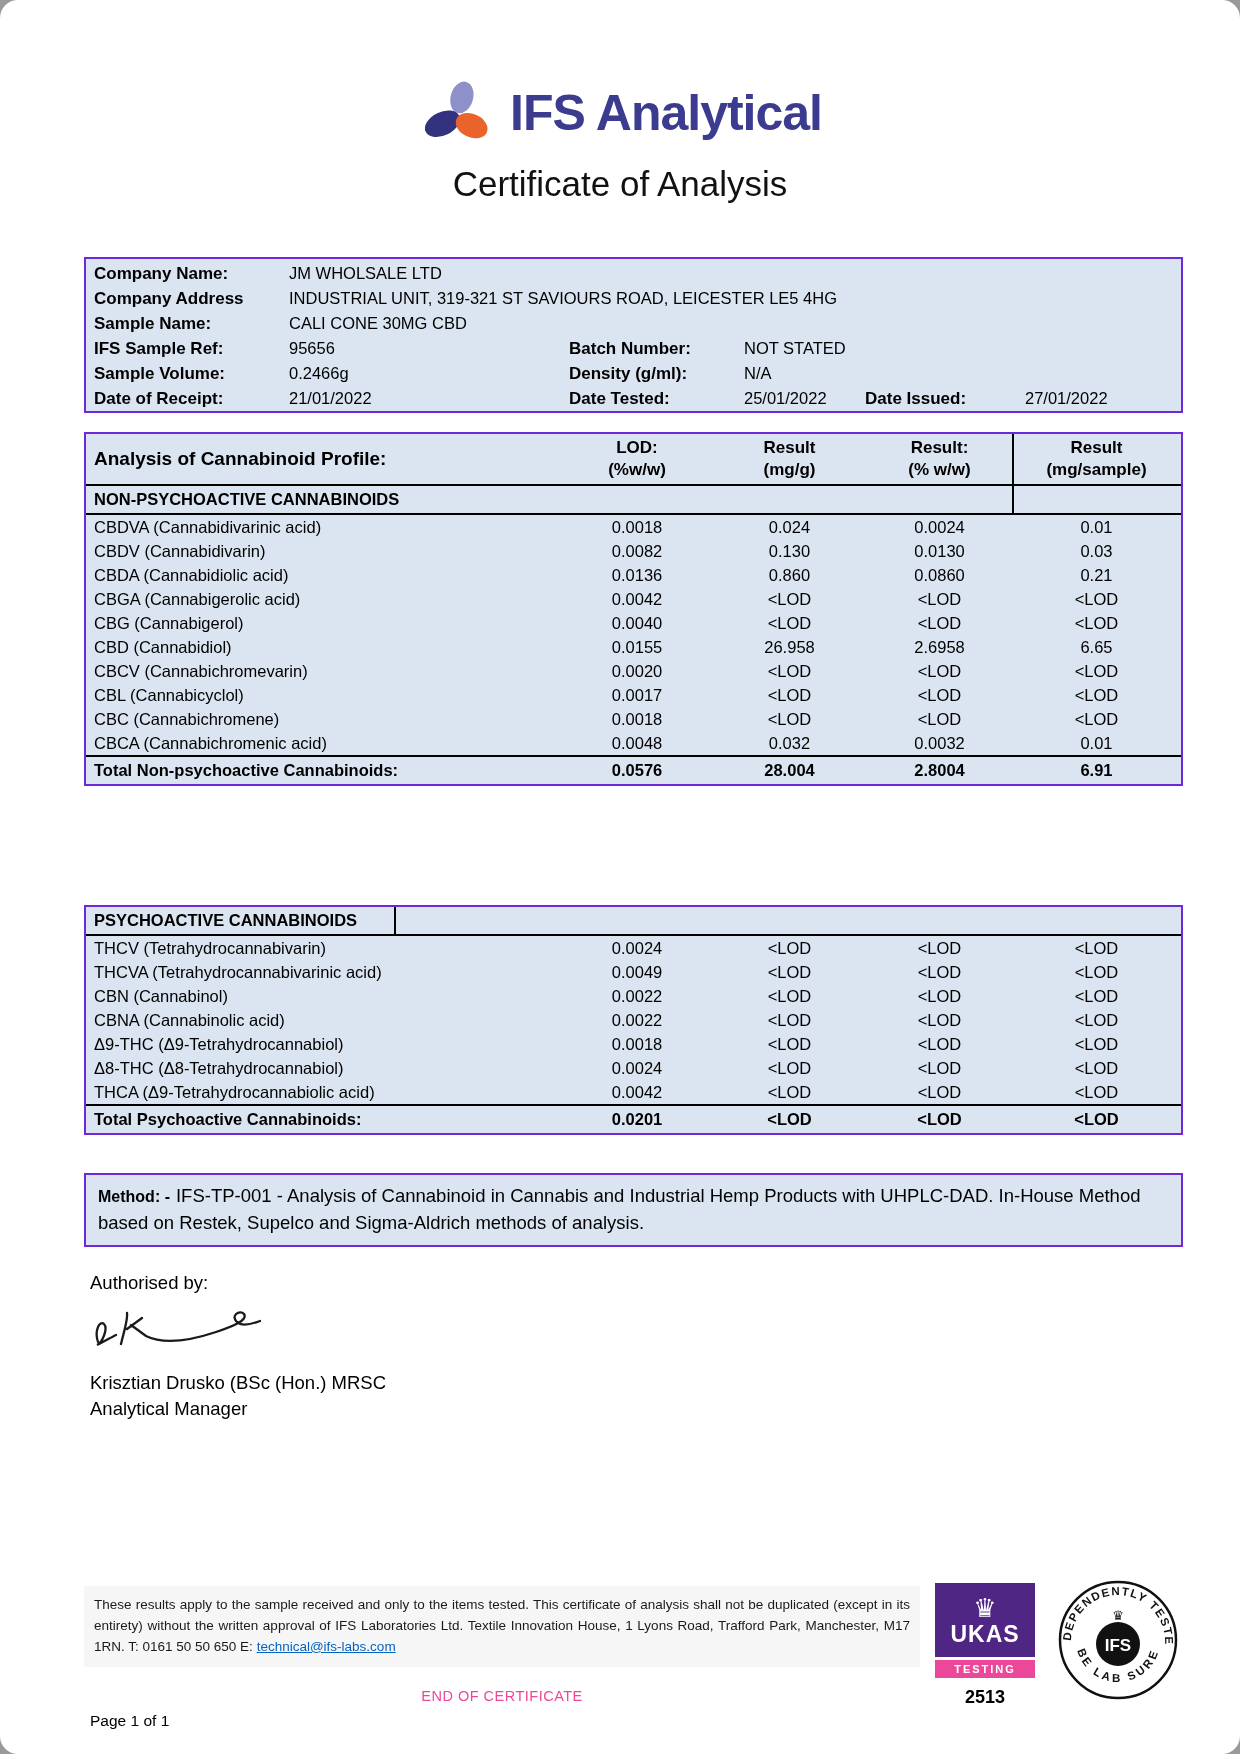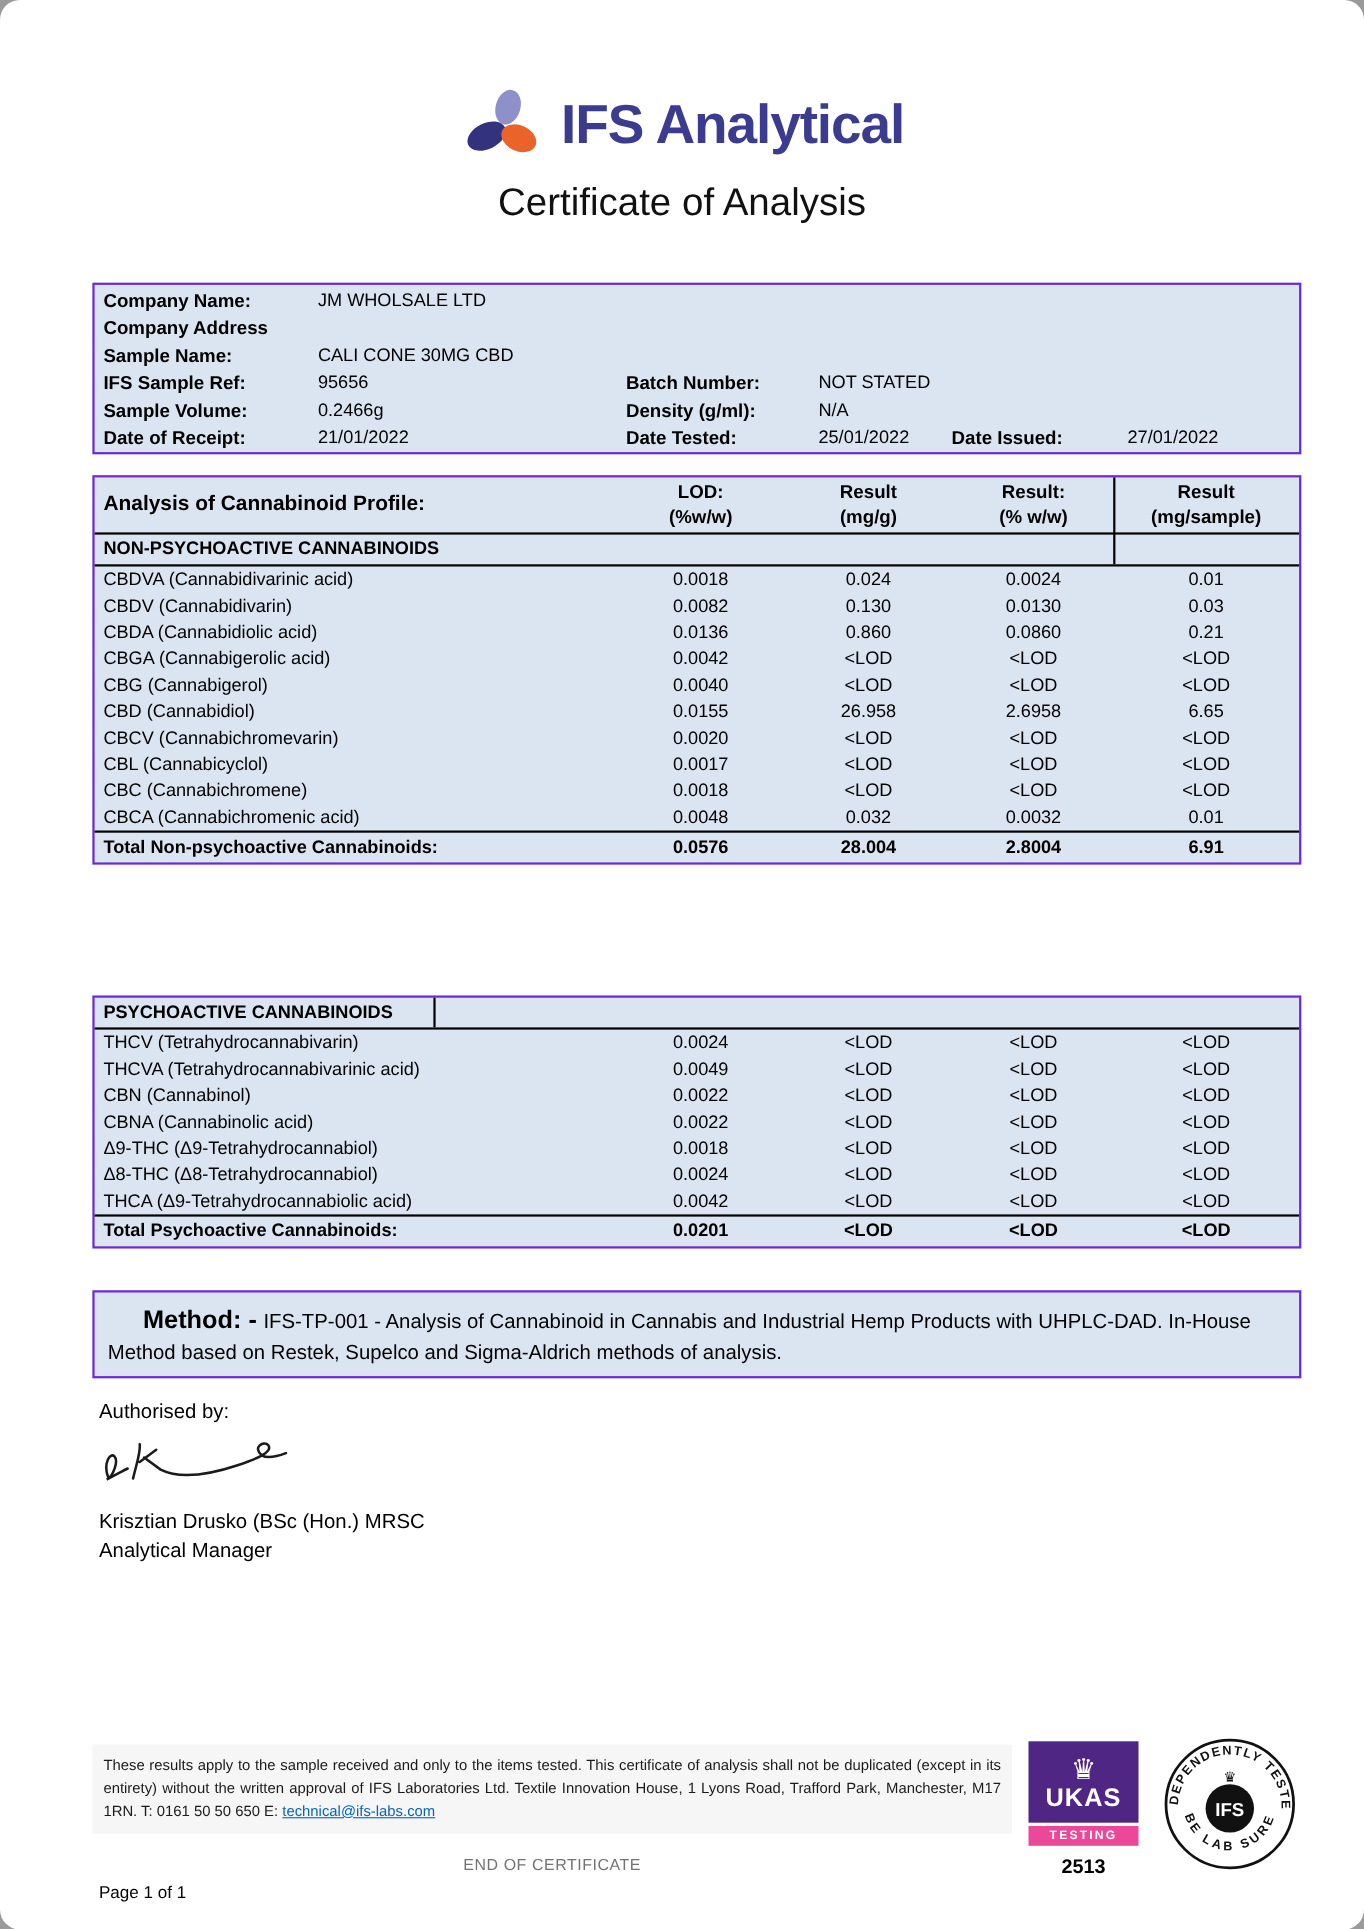--- a/index.html
+++ b/index.html
@@ -30,31 +30,31 @@
   .section-row{display:flex;align-items:center;height:27px;border-bottom:2px solid #000;font-weight:bold;font-size:16.5px;}
   .section-row .stitle{box-sizing:border-box;padding-left:8px;}
   .psy-table .section-row .stitle{width:310px;border-right:2px solid #000;height:100%;display:flex;align-items:center;}
   .arow{display:flex;align-items:center;height:24px;font-size:16.5px;justify-content:center;}
   .arow .name{width:476px;box-sizing:border-box;padding-left:8px;}
   .arow .num{text-align:center;}
   .arow.total{height:27px;font-weight:bold;border-top:2px solid #000;}
   .vline{position:absolute;left:926px;top:0;width:2px;height:79px;background:#000;}
   
   .method-box{top:1173px;padding:8px 12px;font-size:18.5px;line-height:1.45;}
-  .m-label{font-weight:bold;font-size:23px;margin-right:6px;margin-left:32px;}
+  .m-label{font-weight:bold;font-size:16px;margin-right:6px;}
   
   .auth{position:absolute;left:90px;top:1272px;font-size:18.5px;}
   .sig{position:absolute;left:88px;top:1298px;}
   .sig-name{position:absolute;left:90px;top:1372px;font-size:18.5px;}
   .sig-role{position:absolute;left:90px;top:1398px;font-size:18.5px;}
   
   .disclaimer{position:absolute;left:84px;top:1586px;width:836px;box-sizing:border-box;background:#f6f6f6;padding:9px 10px;
     font-size:13.5px;line-height:1.55;text-align:justify;color:#1a1a1a;}
   .disclaimer a{color:#0563c1;}
-  .end-cert{position:absolute;left:84px;top:1688px;width:836px;text-align:center;font-size:14.5px;color:#737373;letter-spacing:.5px;}
+  .end-cert{position:absolute;left:84px;top:1688px;width:836px;text-align:center;font-size:14.5px;color:#ec4899;letter-spacing:.5px;}
   .page-num{position:absolute;left:90px;top:1712px;font-size:15.5px;}
   .ukas{position:absolute;left:935px;top:1583px;width:100px;text-align:center;}
   .ukas-box{background:#4f2683;color:#fff;height:74px;display:flex;flex-direction:column;align-items:center;justify-content:center;line-height:1;}
   .ukas-crown{font-size:26px;}
   .ukas-word{font-size:23px;font-weight:bold;letter-spacing:1px;margin-top:2px;}
   .ukas-strip{background:#ec4899;color:#fff;font-size:11px;font-weight:bold;letter-spacing:2px;margin-top:3px;padding:3px 0;}
   .ukas-num{margin-top:9px;font-size:18px;font-weight:bold;color:#000;}
   .stamp{position:absolute;left:1056px;top:1578px;}
 </style>
 </head>
@@ -72,20 +72,21 @@
   </div>
   <div class="doc-title">Certificate of Analysis</div>
 
   <div class="blue-box info-table">
     <div class="irow">
       <span class="c lbl w-l1">Company Name:</span>
       <span class="c w-v1">JM WHOLSALE LTD</span>
     </div>
     <div class="irow">
       <span class="c lbl w-l1">Company Address</span>
+      <span class="c">INDUSTRIAL UNIT, 319-321 ST SAVIOURS ROAD, LEICESTER LE5 4HG</span>
     </div>
     <div class="irow">
       <span class="c lbl w-l1">Sample Name:</span>
       <span class="c w-v1">CALI CONE 30MG CBD</span>
     </div>
     <div class="irow">
       <span class="c lbl w-l1">IFS Sample Ref:</span>
       <span class="c w-v1">95656</span>
       <span class="c lbl w-l2">Batch Number:</span>
       <span class="c w-v2">NOT STATED</span>

